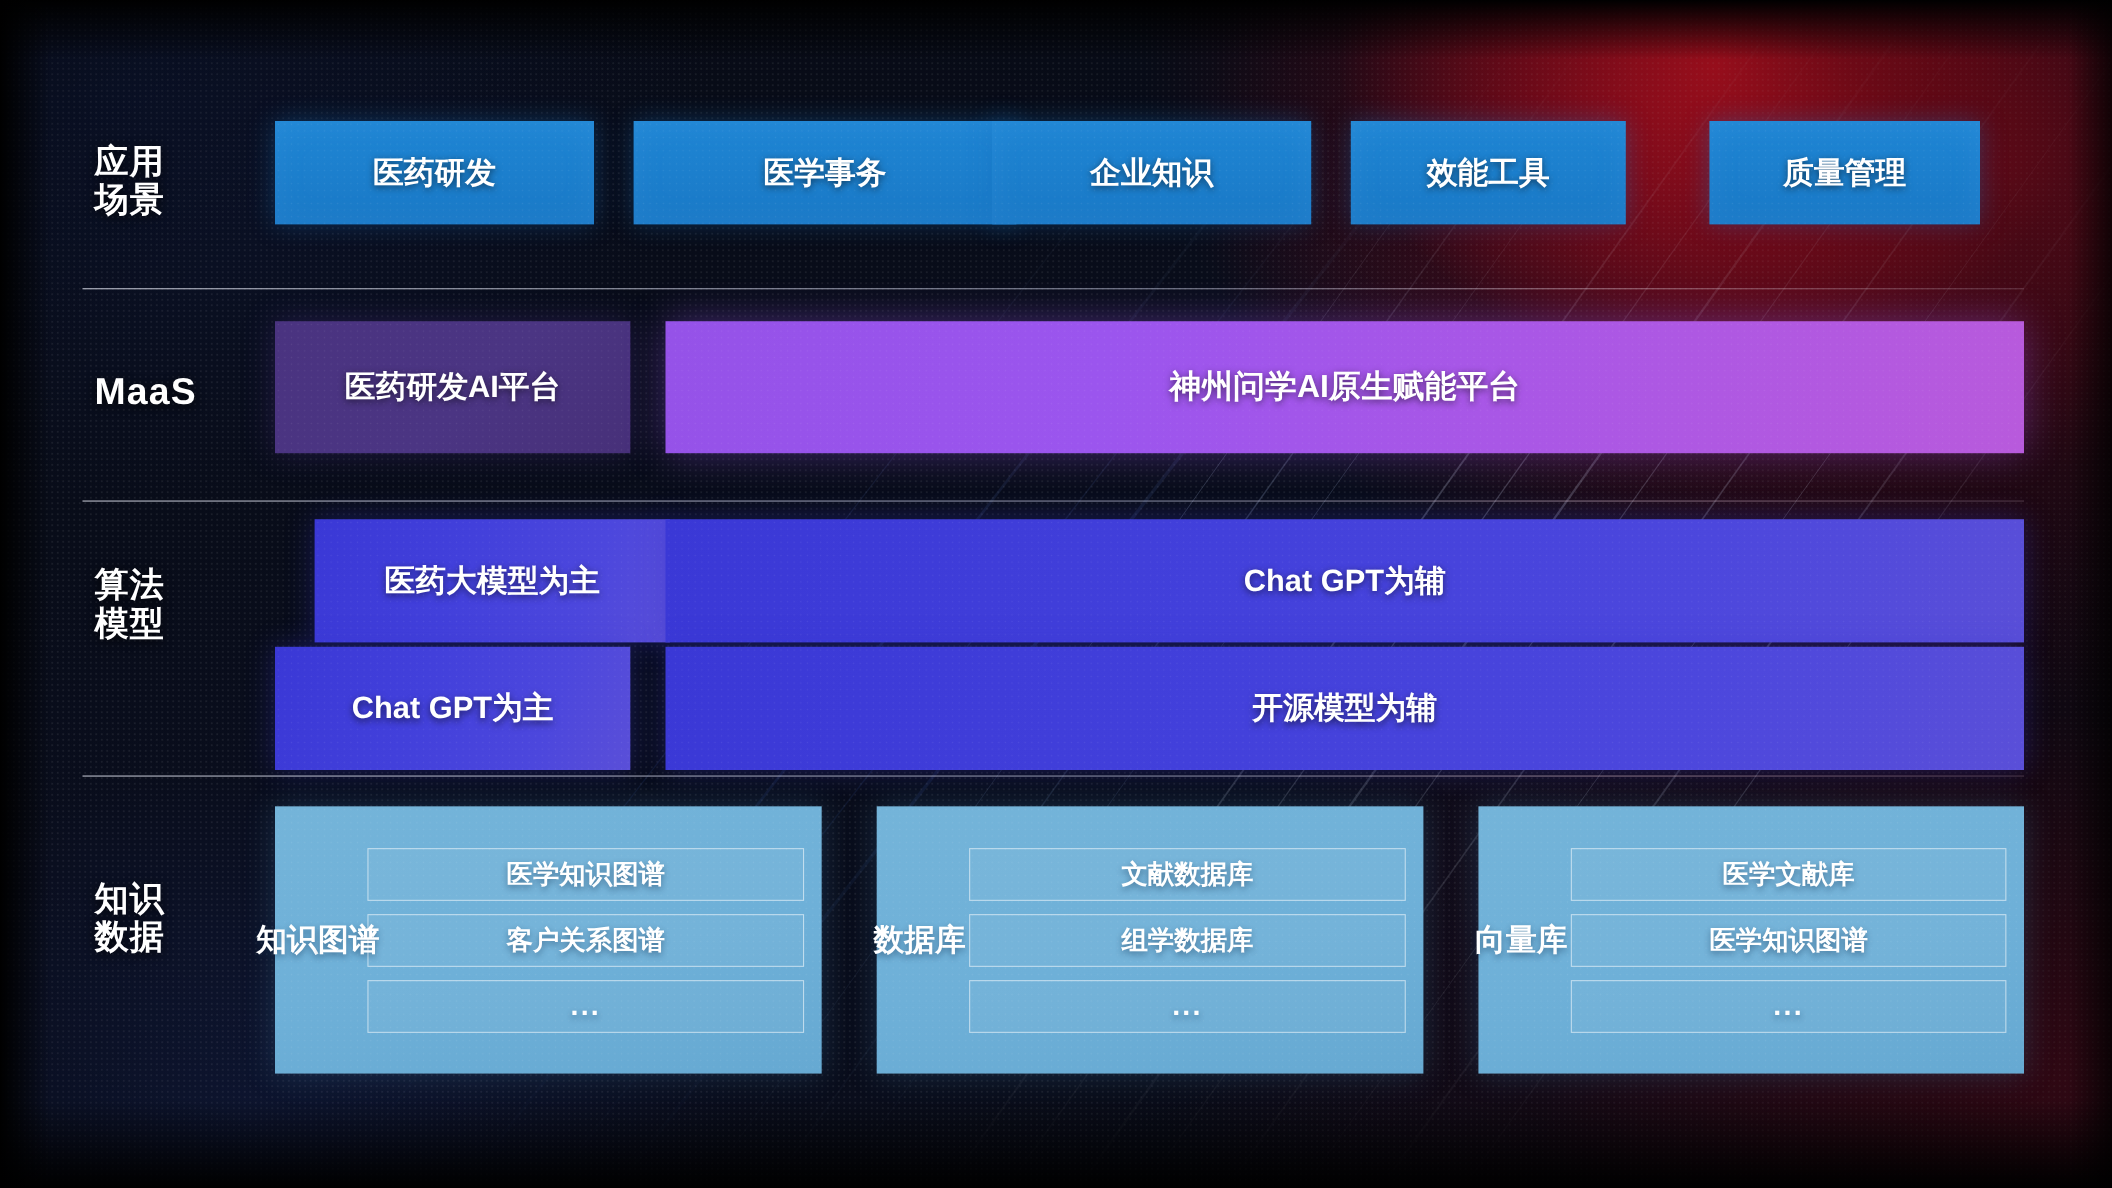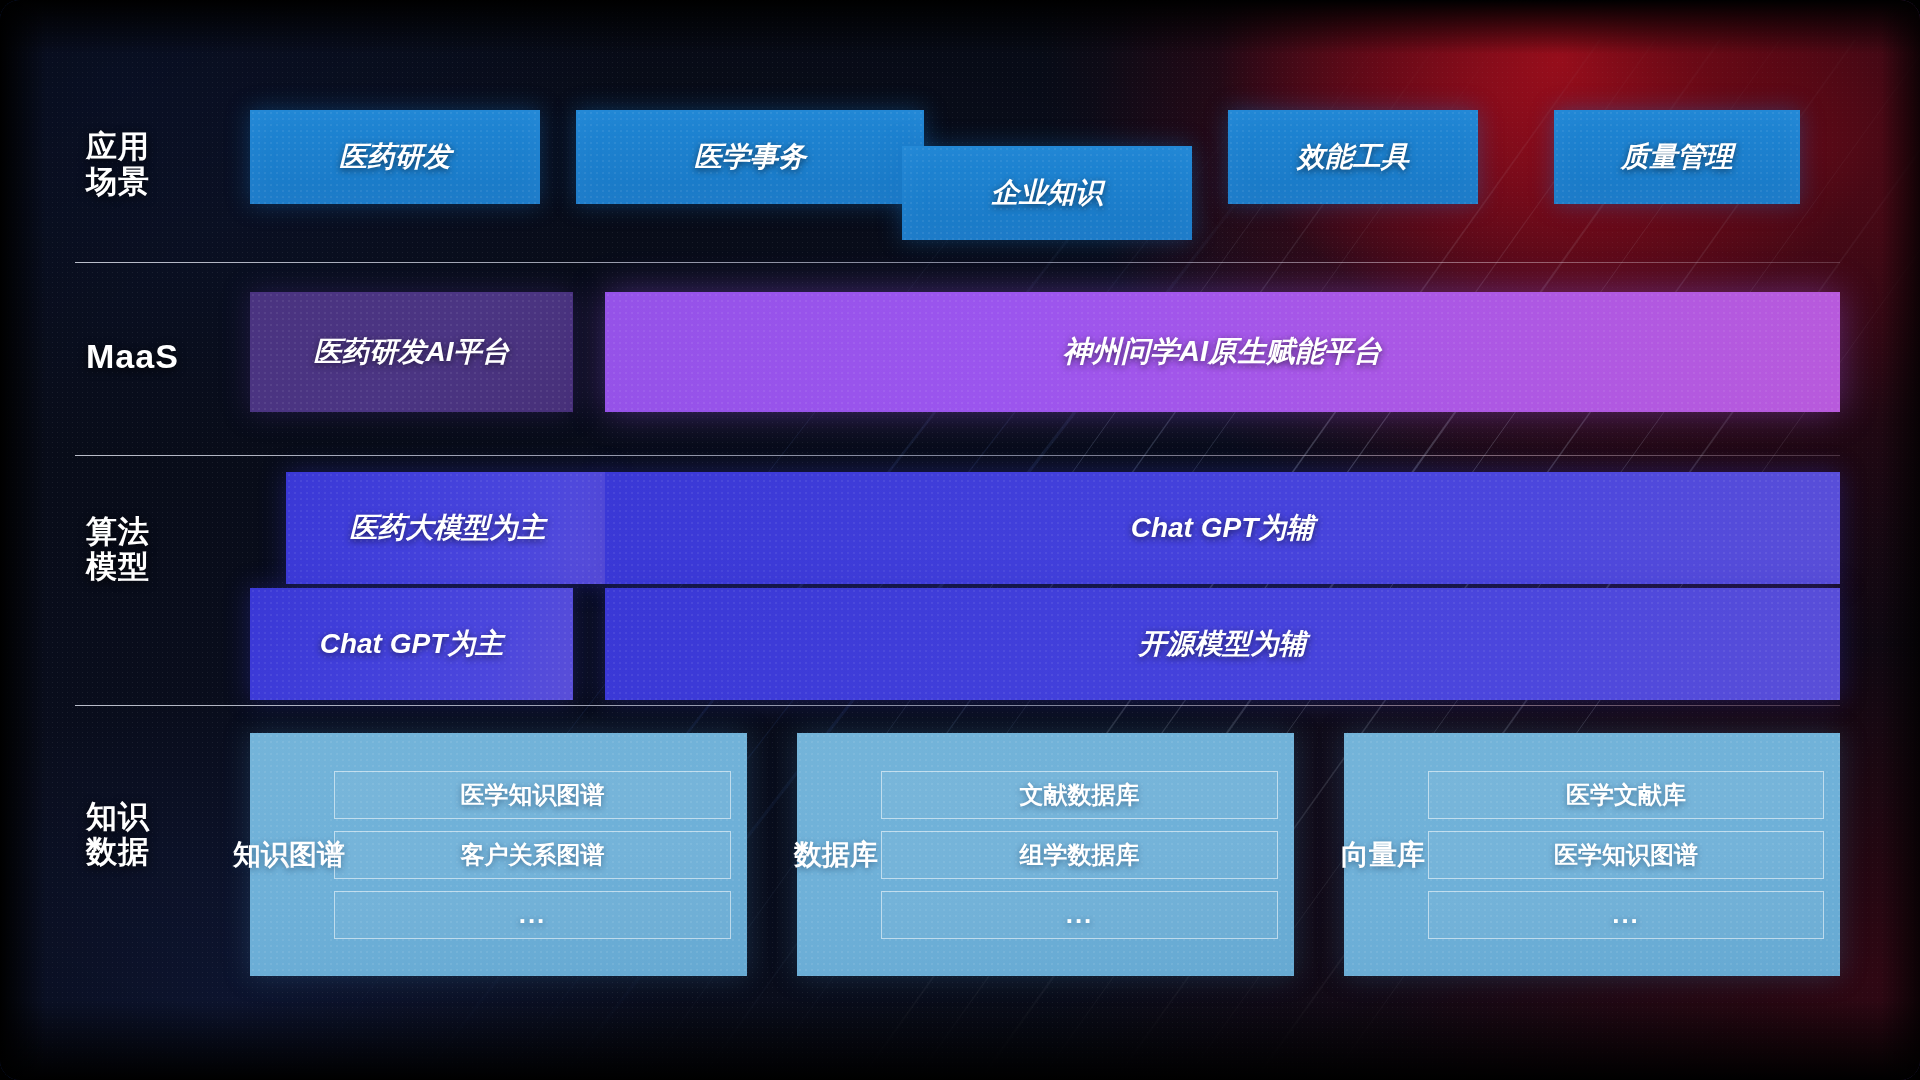--- a/index.html
+++ b/index.html
@@ -1,18 +1,18 @@
 <!DOCTYPE html>
 <html><head>
 <meta charset="utf-8">
 <style>
   html,body{margin:0;padding:0;background:#000;}
   body{width:1920px;height:1080px;overflow:hidden;font-family:"Liberation Sans","DejaVu Sans",sans-serif;}
 
-  #stage{position:relative;width:1920px;height:1080px;background:#1d4ed8;overflow:hidden;border-radius:20px;}
+  #stage{position:relative;width:1920px;height:1080px;background:#1d4ed8;overflow:hidden;}
 
   
   .bg-base{position:absolute;inset:0;
     background:
       radial-gradient(ellipse 520px 420px at 1560px 60px, rgba(230,20,40,0.92) 0%, rgba(175,12,32,0.62) 38%, rgba(90,8,24,0.25) 66%, rgba(10,12,26,0) 100%),
       radial-gradient(ellipse 900px 620px at 1810px 150px, rgba(200,18,45,0.72) 0%, rgba(120,10,30,0.34) 45%, rgba(12,14,28,0) 80%),
       radial-gradient(ellipse 1000px 700px at 1870px 980px, rgba(140,12,34,0.50) 0%, rgba(70,8,24,0.22) 48%, rgba(10,12,26,0) 82%),
       radial-gradient(ellipse 760px 520px at 220px 1020px, rgba(18,30,72,0.55) 0%, rgba(10,14,34,0.2) 60%, rgba(8,12,24,0) 100%),
       radial-gradient(ellipse 700px 500px at 120px 80px, rgba(14,24,58,0.55) 0%, rgba(8,12,26,0) 75%),
       linear-gradient(160deg,#070b16 0%,#090d1b 45%,#0a0d1a 100%);
@@ -29,21 +29,21 @@
   .edge-left{position:absolute;top:0;bottom:0;left:0;width:46px;background:linear-gradient(90deg,#000 0%,rgba(0,0,0,0) 100%);}
   .edge-right{position:absolute;top:0;bottom:0;right:0;width:40px;background:linear-gradient(270deg,rgba(0,0,0,.75) 0%,rgba(0,0,0,0) 100%);}
   .rowlabel{position:absolute;left:86px;width:128px;text-align:left;
     color:#ffffff;font-weight:bold;letter-spacing:1px;line-height:1.12;
     font-size:31px;text-shadow:0 2px 10px rgba(0,0,0,.85);}
   .divider{position:absolute;left:75px;width:1765px;height:1px;
     background:linear-gradient(90deg,rgba(225,228,240,.82) 0%,rgba(200,205,225,.62) 55%,rgba(210,180,190,.55) 80%,rgba(180,150,165,.30) 100%);}
 
   .box{position:absolute;display:flex;align-items:center;justify-content:center;
     color:#fff;font-weight:bold;text-shadow:0 2px 7px rgba(0,0,0,.55);
-    box-sizing:border-box;font-style:italic;}
+    box-sizing:border-box;}
   .box::after{content:"";position:absolute;inset:0;pointer-events:none;
     background-image:radial-gradient(circle, rgba(255,255,255,.13) 0.7px, transparent 0.9px);
     background-size:6px 6px;opacity:.55;}
 
   
   .app-box{top:110px;height:94px;font-size:28px;
     background:linear-gradient(180deg,#1f86d4 0%,#1c7fcd 50%,#1a79c6 100%);
     box-shadow:0 0 22px rgba(20,110,190,.38), inset 0 0 30px rgba(120,190,255,.10);}
 
   
@@ -138,21 +138,21 @@
     <div>应用</div>
     <div>场景</div>
   </div>
 
   <div class="box app-box" style="left:250px;width:290px;">
       <span>医药研发</span>
     </div>
   <div class="box app-box" style="left:576px;width:348px;">
       <span>医学事务</span>
     </div>
-  <div class="box app-box" style="left:902px;width:290px;margin-top:36px;">
+  <div class="box app-box" style="left:902px;width:290px;">
       <span>企业知识</span>
     </div>
   <div class="box app-box" style="left:1228px;width:250px;text-align:center;">
       <span>效能工具</span>
     </div>
   <div class="box app-box" style="left:1554px;width:246px;">
       <span>质量管理</span>
     </div>
 
   <div class="divider" style="top:262px;"></div>

